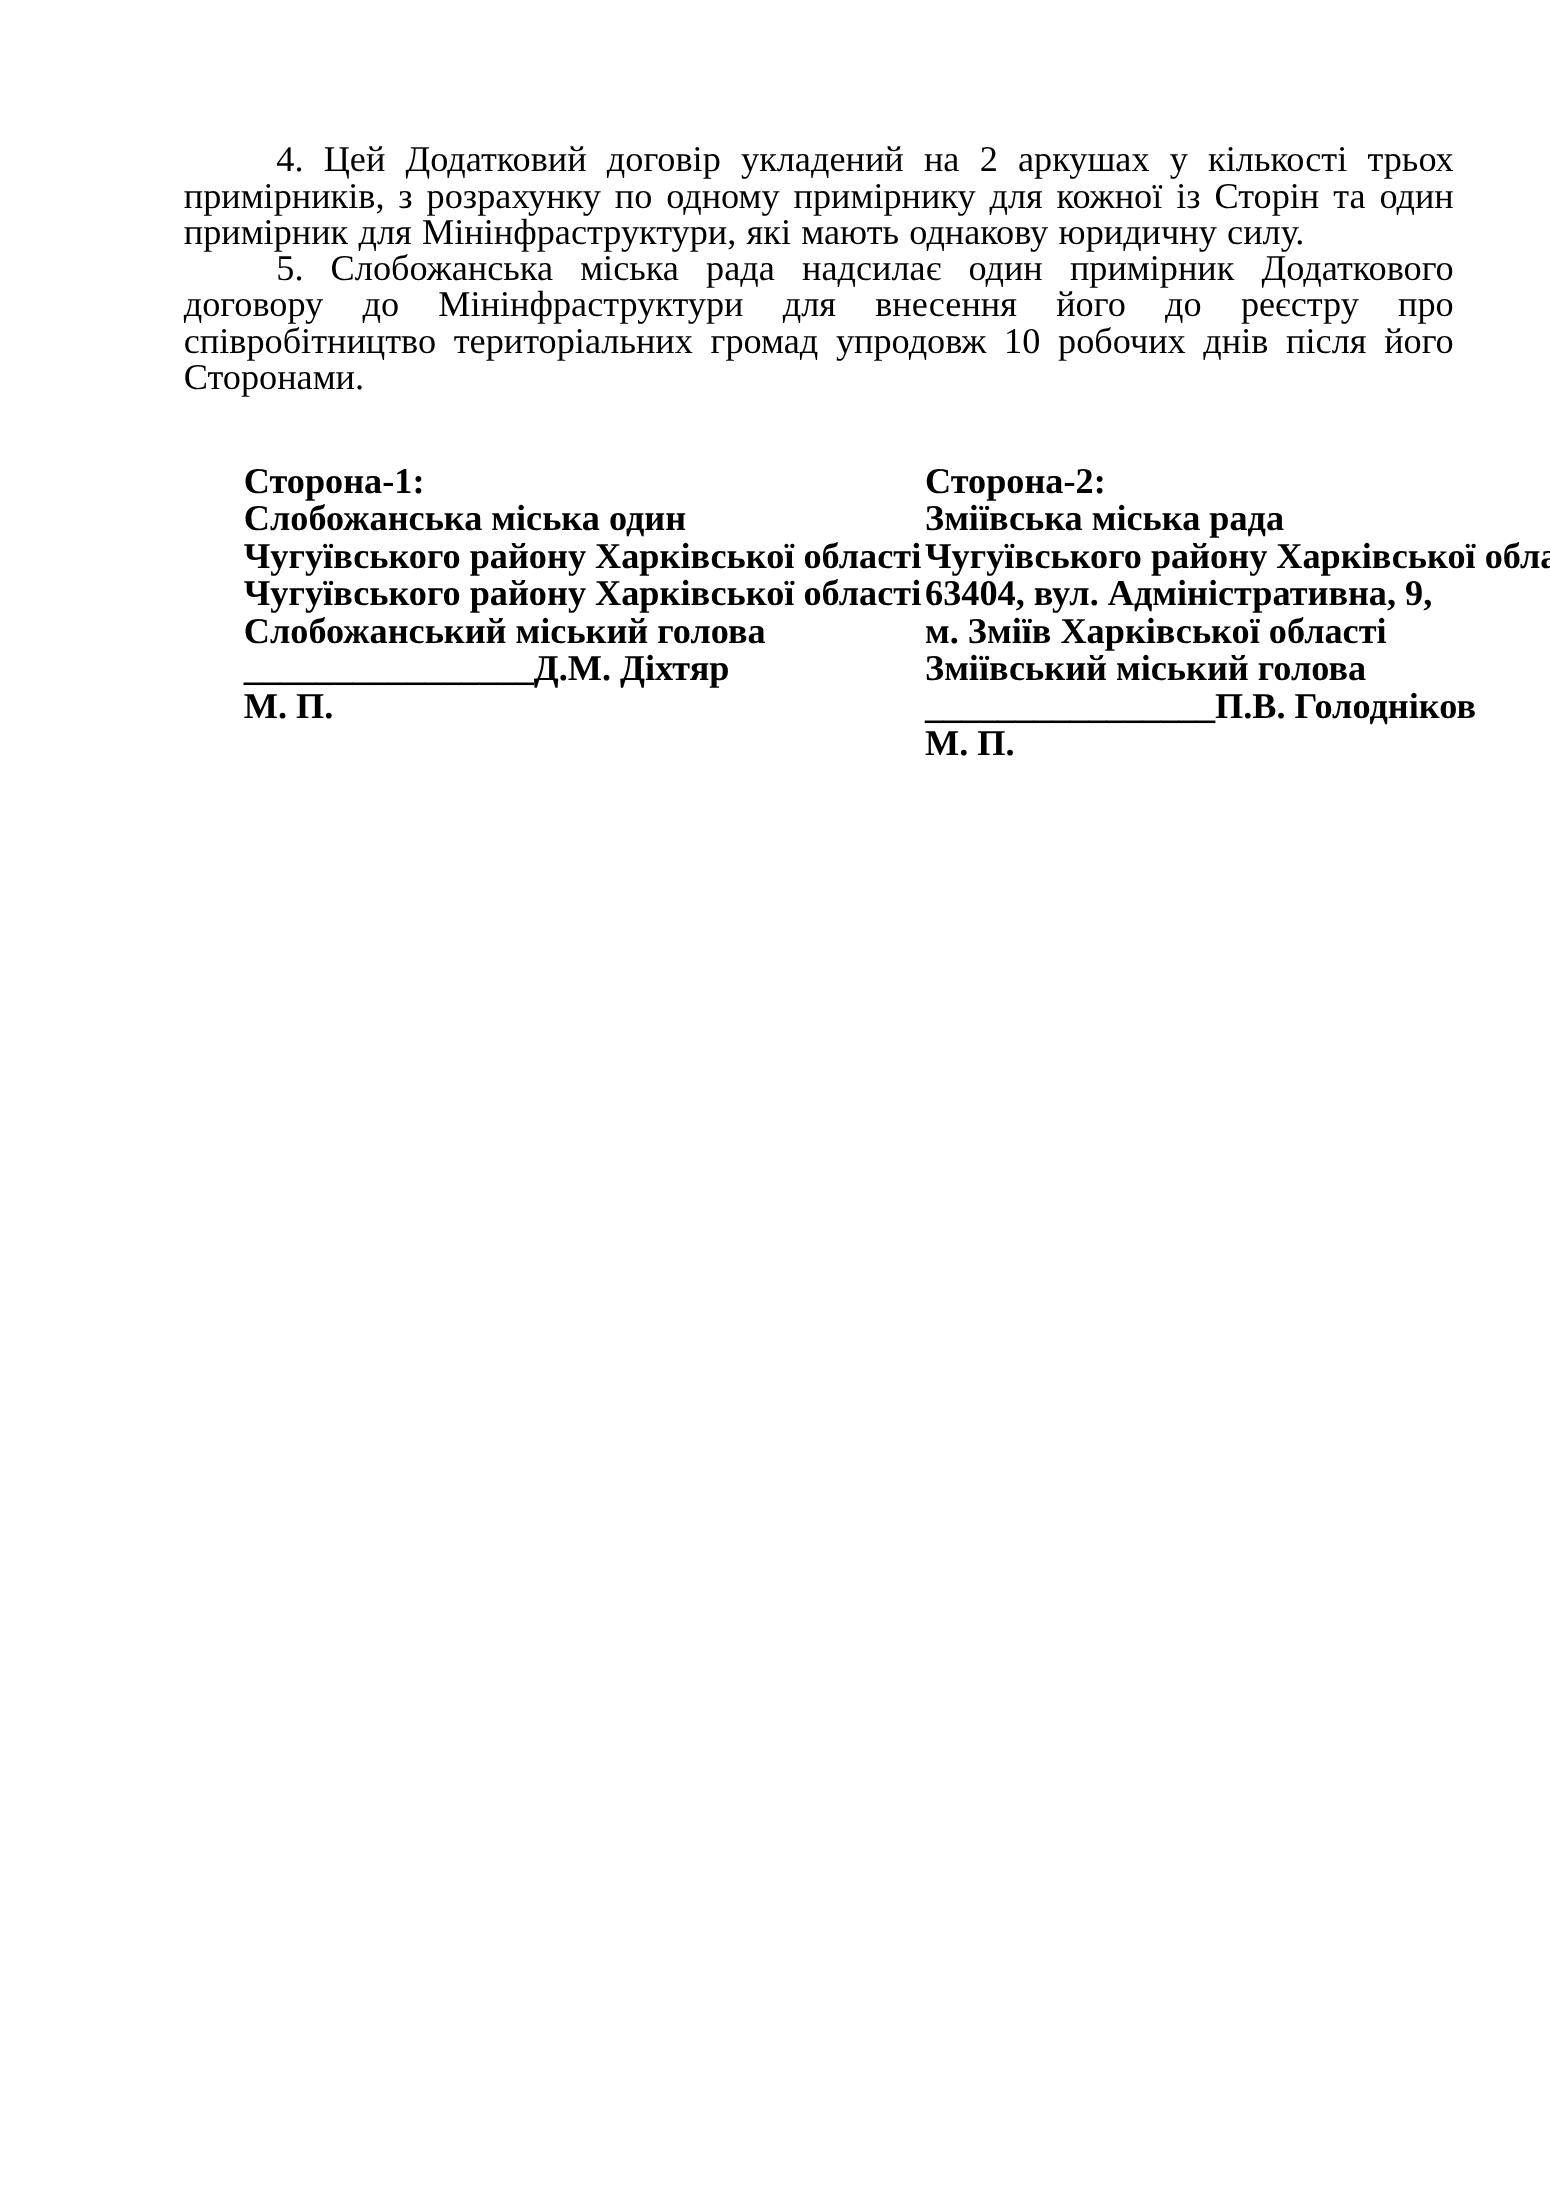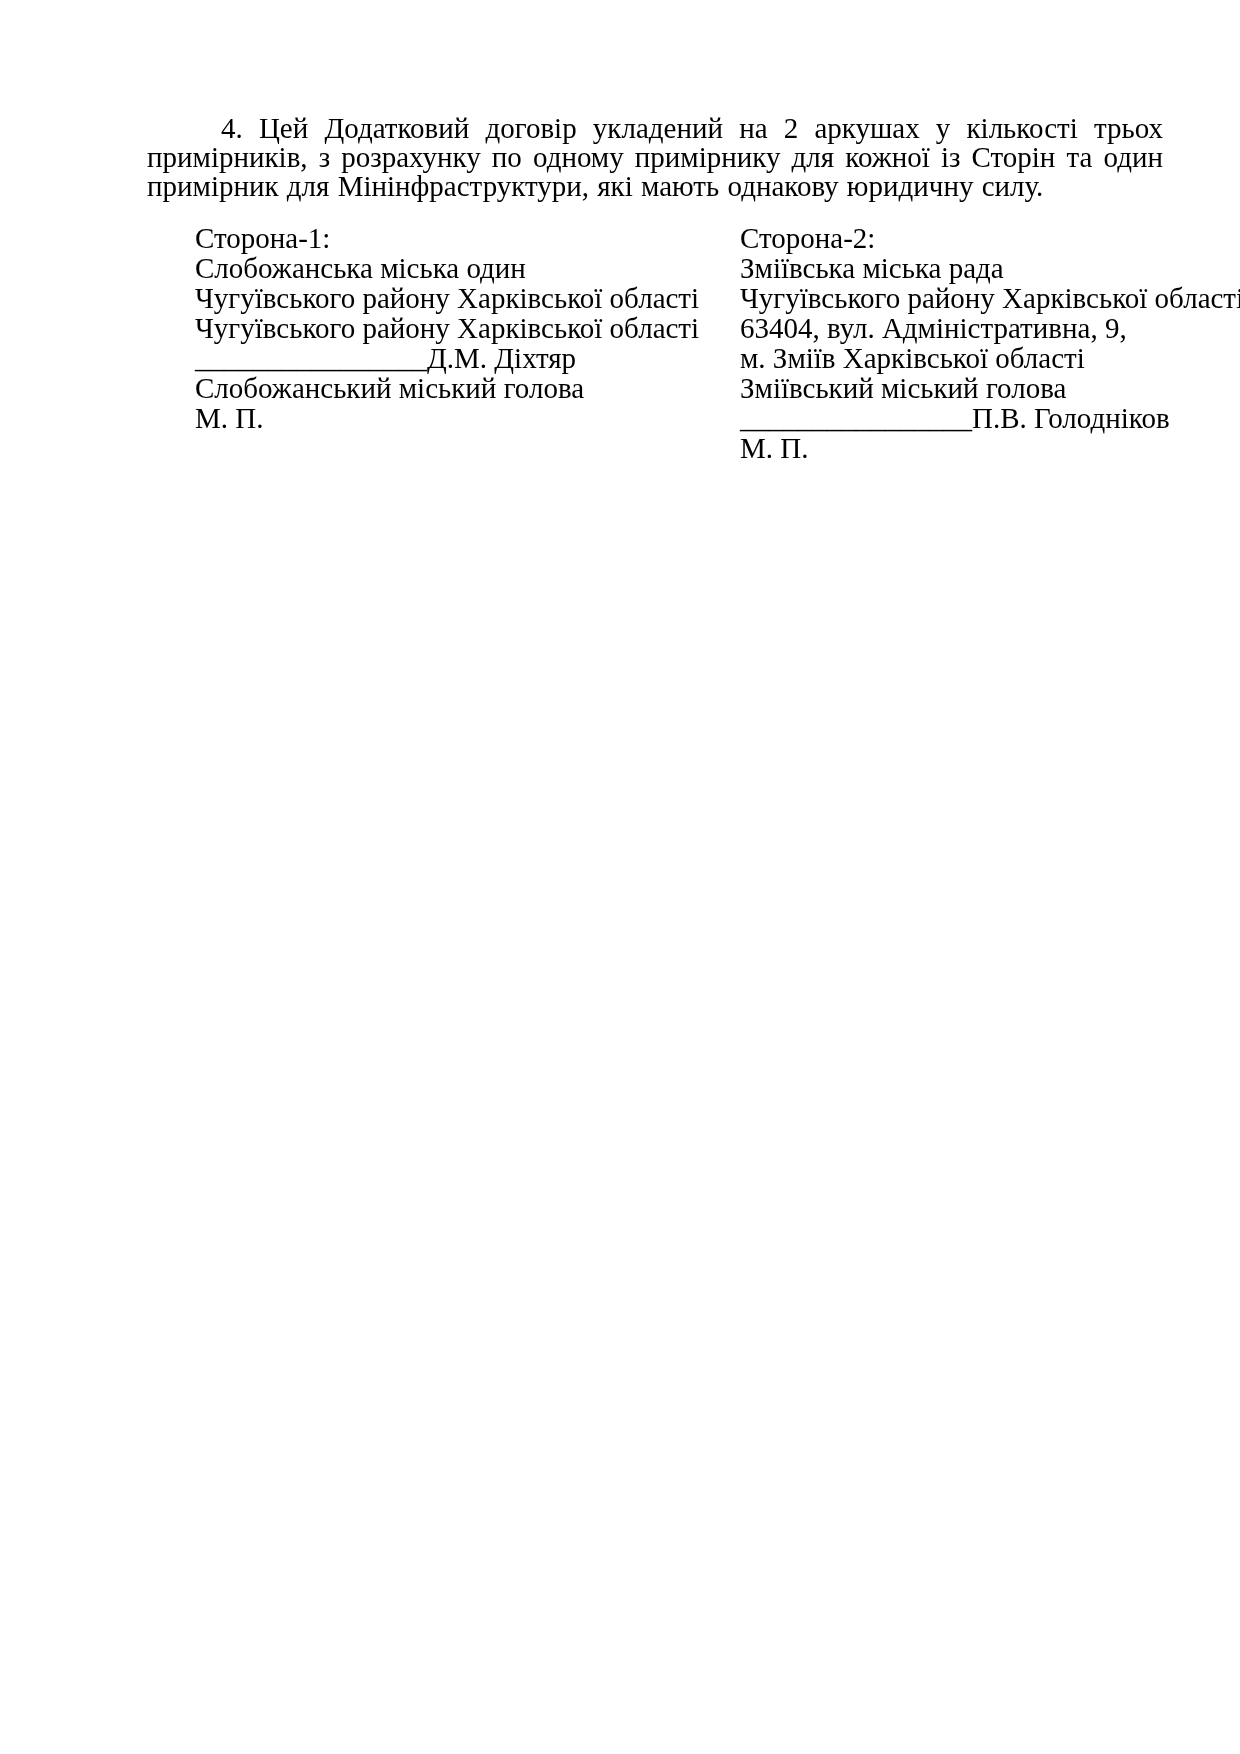--- a/index.html
+++ b/index.html
@@ -24,22 +24,23 @@
   }
   .body-para {
     margin: 0;
     text-align: justify;
     text-indent: 74px;
     line-height: 29px;
     word-spacing: 1px;
   }
   .signatures {
     display: flex;
-    margin-top: 22px;
+    margin-top: 53px;
     line-height: 30px;
+    font-weight: bold;
   }
   .party {
     margin-left: 48px;
     width: 545px;
     flex: 0 0 auto;
   }
   .party.party-right {
     margin-left: 0;
     width: auto;
     flex: 1 1 auto;
@@ -49,30 +50,31 @@
   }
 </style>
 </head>
 <body>
 
 <div class="page">
   <div class="content">
 
     <p class="body-para">4. Цей Додатковий договір укладений на 2 аркушах у кількості трьох примірників, з розрахунку по одному примірнику для кожної із Сторін та один примірник для Мінінфраструктури, які мають однакову юридичну силу.</p>
 
+    <p class="body-para">5. Слобожанська міська рада надсилає один примірник Додаткового договору до Мінінфраструктури для внесення його до реєстру про співробітництво територіальних громад упродовж 10 робочих днів після його Сторонами.</p>
 
     <div class="signatures">
 
       <div class="party">
         <div class="party-line">Сторона-1:</div>
         <div class="party-line">Слобожанська міська один</div>
         <div class="party-line">Чугуївського району Харківської області</div>
         <div class="party-line">Чугуївського району Харківської області</div>
+        <div class="party-line">Слобожанський міський голова</div>
         <div class="party-line">________________Д.М. Діхтяр</div>
-        <div class="party-line">Слобожанський міський голова</div>
         <div class="party-line">М. П.</div>
       </div>
 
       <div class="party party-right">
         <div class="party-line">Сторона-2:</div>
         <div class="party-line">Зміївська міська рада</div>
         <div class="party-line">Чугуївського району Харківської області</div>
         <div class="party-line">63404, вул. Адміністративна, 9,</div>
         <div class="party-line">м. Зміїв Харківської області</div>
         <div class="party-line">Зміївський міський голова</div>

